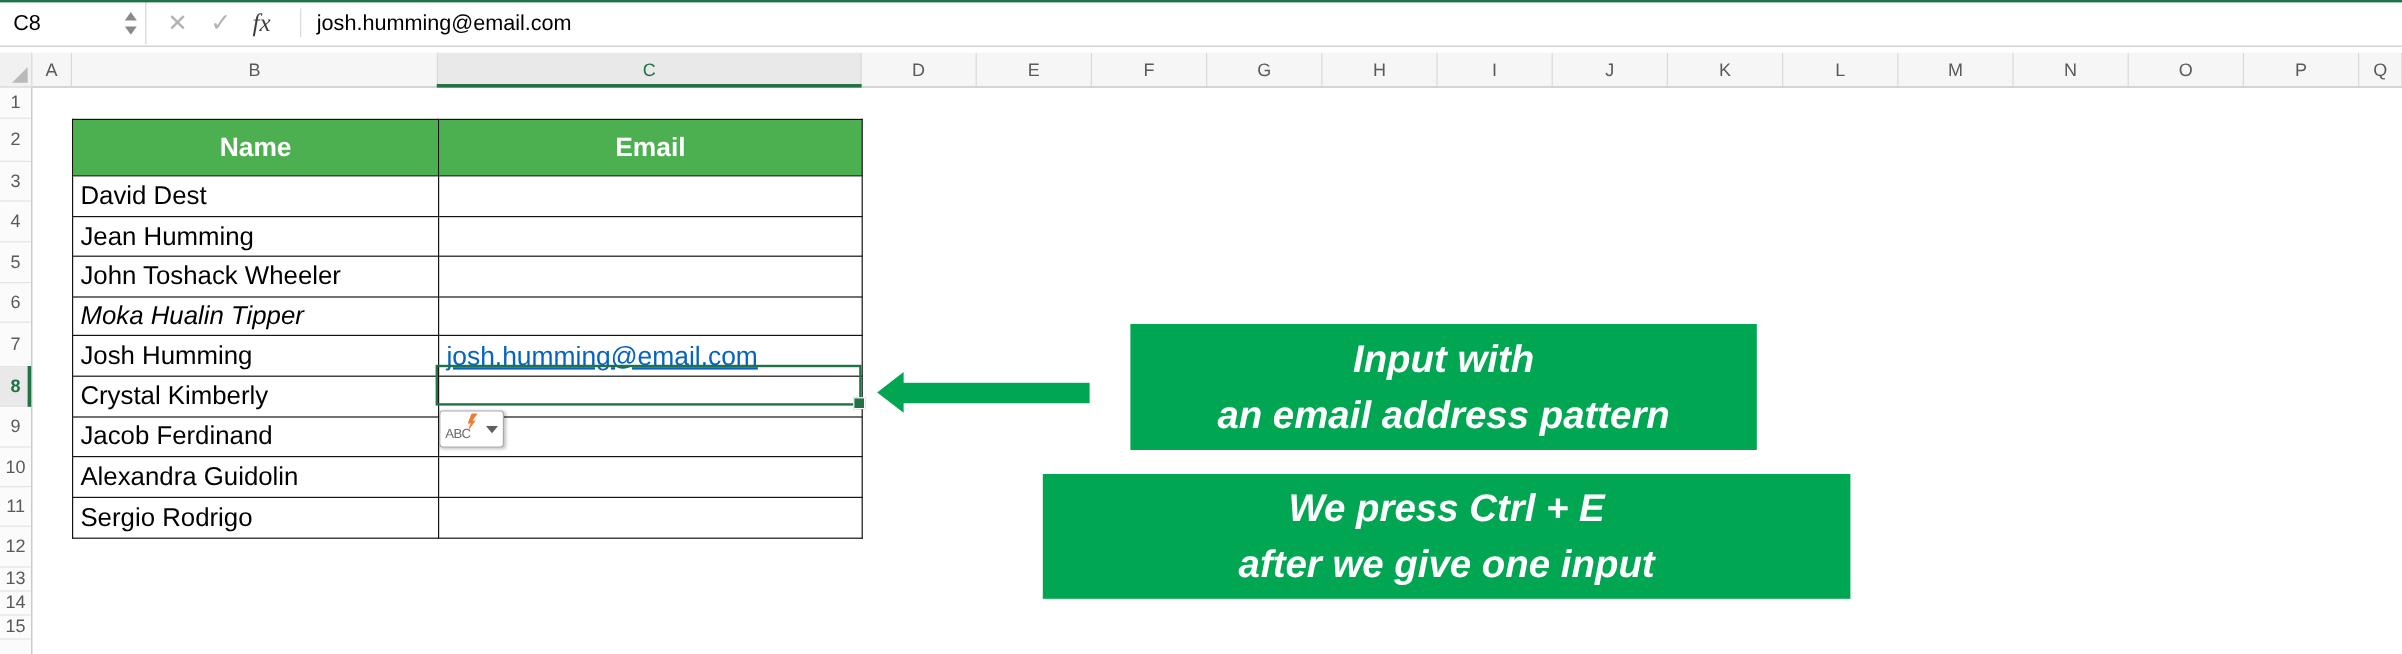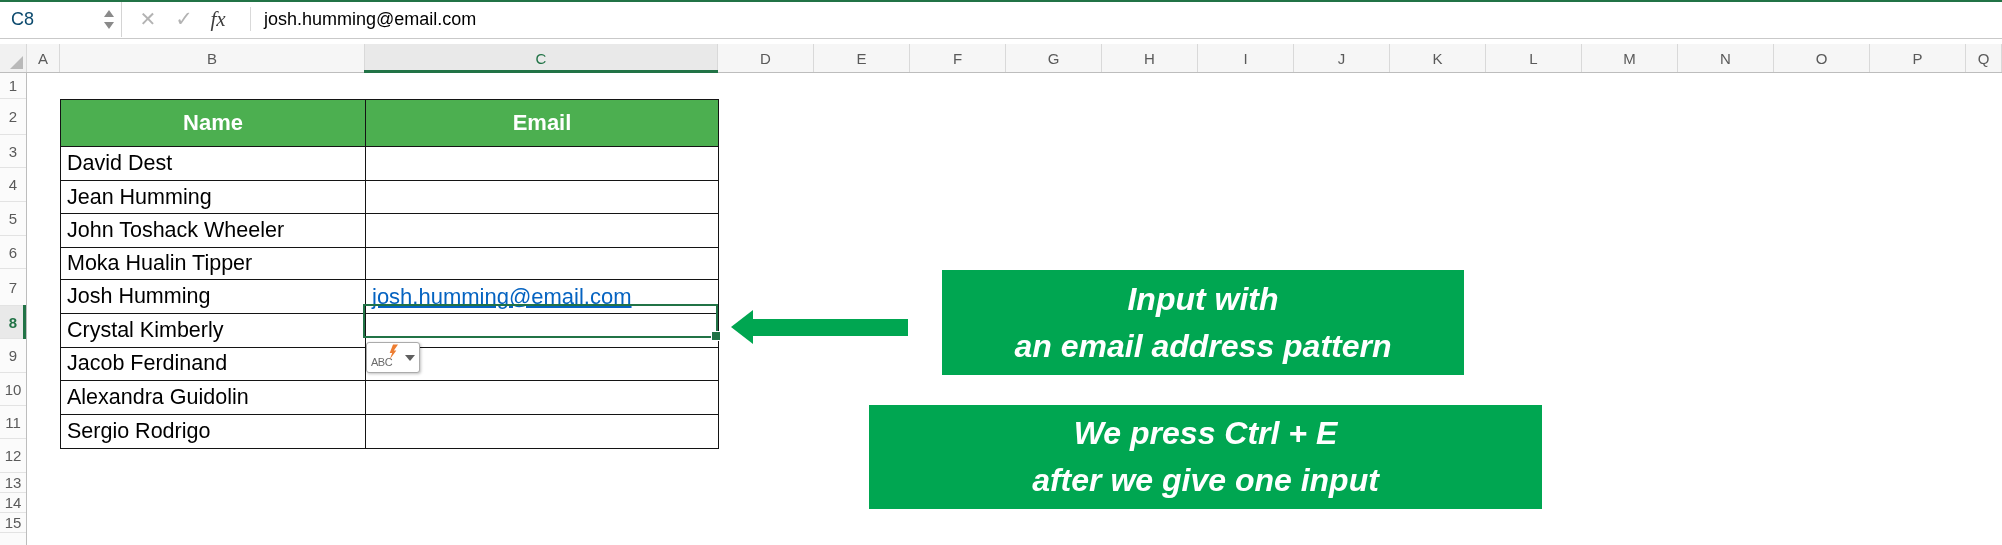--- a/index.html
+++ b/index.html
@@ -4,21 +4,21 @@
 <style>
   html,body{margin:0;padding:0;background:#fff;}
   #app{position:relative;width:2002px;height:545px;overflow:hidden;background:#fff;
        font-family:"Liberation Sans",sans-serif;-webkit-font-smoothing:antialiased;}
 
   
   .formula-bar{position:absolute;left:0;top:0;width:2002px;height:39px;background:#fff;
                border-bottom:1px solid #c9c9c9;display:flex;align-items:center;box-sizing:border-box;}
   .formula-bar::before{content:"";position:absolute;left:0;top:0;width:100%;height:2px;background:#217346;}
   .name-box{width:96px;height:100%;display:flex;align-items:center;padding-left:11px;
-            box-sizing:border-box;font-size:18px;color:#0c4a6e;}
+            box-sizing:border-box;font-size:18px;color:#000000;}
   .spinner{width:25px;height:100%;display:flex;flex-direction:column;align-items:center;
            justify-content:center;gap:5px;}
   .spin-up{width:0;height:0;border-left:5px solid transparent;border-right:5px solid transparent;
            border-bottom:7px solid #8a8a8a;}
   .spin-down{width:0;height:0;border-left:5px solid transparent;border-right:5px solid transparent;
            border-top:7px solid #8a8a8a;}
   .vdiv{width:1px;height:36px;background:#d4d4d4;}
   .vdiv2{width:1px;height:24px;background:#d9d9d9;margin-left:16px;}
   .fb-btn{width:32px;height:100%;display:flex;align-items:center;justify-content:center;}
   .icon-x{color:#b3b3b3;font-size:20px;}
@@ -71,21 +71,21 @@
 
   
   .arrow-head{position:absolute;left:731px;top:310px;width:0;height:0;
               border-top:17px solid transparent;border-bottom:17px solid transparent;
               border-right:22px solid #00a651;}
   .arrow-shaft{position:absolute;left:751px;top:319px;width:157px;height:17px;background:#00a651;}
   .callout{position:absolute;background:#00a651;color:#fff;display:flex;flex-direction:column;
            align-items:center;justify-content:center;font-weight:700;font-size:32px;line-height:47px;
            text-align:center;font-style:italic;}
   .callout-1{left:942px;top:270px;width:522px;height:105px;}
-  .callout-2{left:869px;top:405px;width:673px;height:104px;}
+  .callout-2{left:869px;top:395px;width:673px;height:104px;}
 </style>
 </head>
 <body>
 
 <div id="app">
 
   <div class="formula-bar">
     <div class="name-box">C8</div>
     <div class="spinner">
       <div class="spin-up"></div>
@@ -161,21 +161,21 @@
       <td></td>
     </tr>
         <tr style="height:33.7px;">
       <td>Jean Humming</td>
       <td></td>
     </tr>
         <tr style="height:33.7px;">
       <td>John Toshack Wheeler</td>
       <td></td>
     </tr>
-        <tr style="height:30px;">
+        <tr style="height:30px;font-style:italic;">
       <td>Moka Hualin Tipper</td>
       <td></td>
     </tr>
         <tr style="height:33.7px;">
       <td>Josh Humming</td>
       <td class="email-link">josh.humming@email.com</td>
     </tr>
         <tr style="height:33.7px;">
       <td>Crystal Kimberly</td>
       <td></td>

